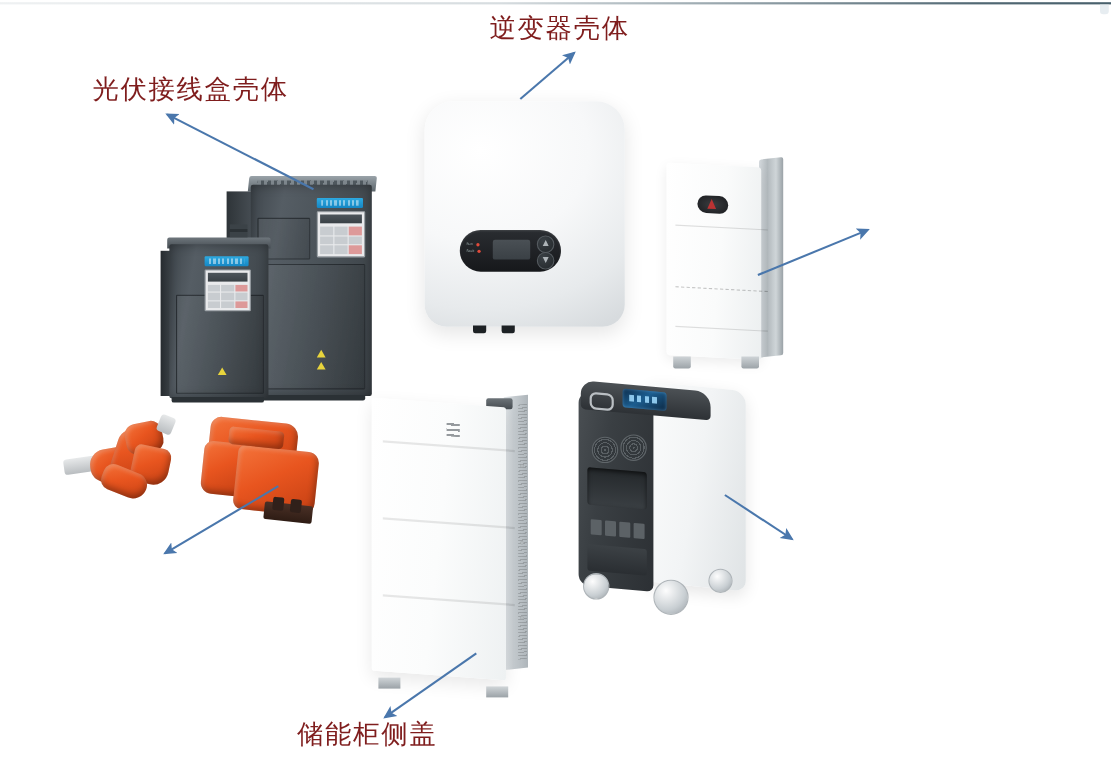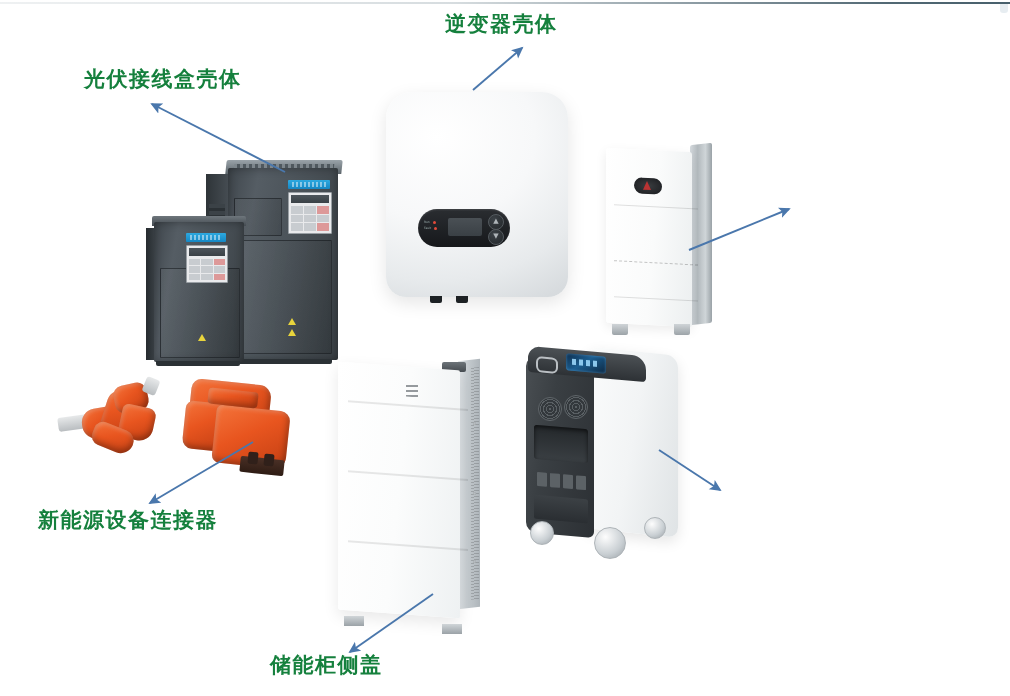--- a/index.html
+++ b/index.html
@@ -33,23 +33,23 @@
     width: 8px; height: 9px;
     background: #dfe7ec;
     border-radius: 0 0 3px 3px;
     opacity: .75;
   }
 
   
   .label {
     position: absolute;
     white-space: nowrap;
-    color: #15803d;
-    font-weight: 700;
-    font-size: 21px;
+    color: #7f1d1d;
+    font-weight: 400;
+    font-size: 24px;
     letter-spacing: 1.5px;
     line-height: 1;
     text-shadow: 0 1px 0 rgba(255,255,255,.9);
   }
 
   
   #arrows {
     position: absolute; left: 0; top: 0;
     width: 1010px; height: 696px;
     pointer-events: none;
@@ -491,18 +491,17 @@
         <line x1="433" y1="594" x2="350" y2="652"></line>
         <line x1="659" y1="450" x2="720" y2="490"></line>
       </g>
   </svg>
 
   <div class="label" style="left:84px; top:69px;">光伏接线盒壳体</div>
 
   <div class="label" style="left:445px; top:14px;">逆变器壳体</div>
 
 
-  <div class="label" style="left:38px; top:510px;">新能源设备连接器</div>
 
   <div class="label" style="left:270px; top:655px;">储能柜侧盖</div>
 
 
 </div>
 
 </body></html>

